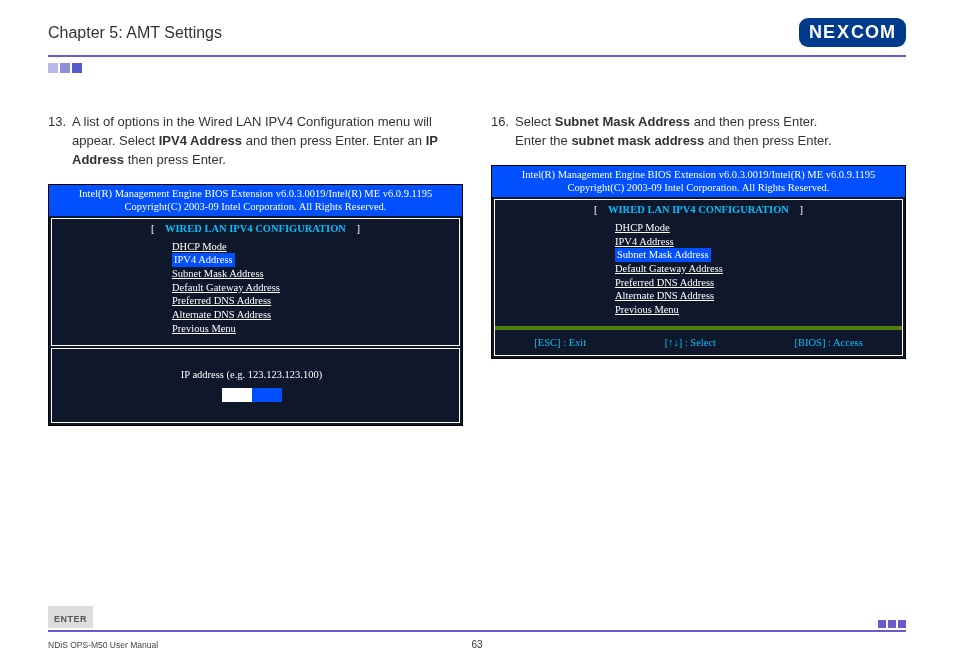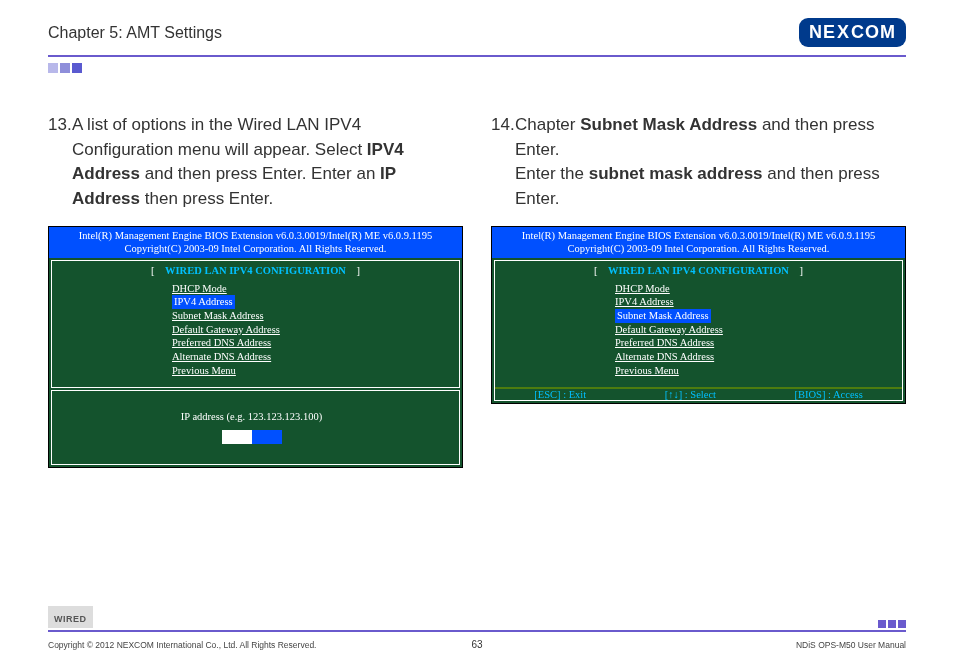--- a/index.html
+++ b/index.html
@@ -11,33 +11,33 @@
   .logo .x { color: #fff; padding: 0 1px; }
 
   .hr { height: 2px; background: #6a5acd; margin: 0 48px; }
   .squares { margin: 6px 0 0 48px; display: flex; gap: 2px; }
   .squares span { width: 10px; height: 10px; background: #8e8eda; }
   .squares span:first-child { background: #b8b8ea; }
   .squares span:last-child { background: #5a5ad0; }
 
   .content { display: flex; gap: 28px; padding: 40px 48px 0 48px; }
   .col { width: 50%; }
-  .step { font-size: 17px; line-height: 1.45; margin-bottom: 14px; display: flex; }
+  .step { font-size: 13px; line-height: 1.45; margin-bottom: 14px; display: flex; }
   .step-num { width: 24px; flex-shrink: 0; }
   .step-text { flex: 1; }
   .step-text b { font-weight: bold; }
 
-  .bios-box { background: #14532d; color: #fff; width: 100%; font-family: "Times New Roman", serif; font-size: 10.5px; border: 1px solid #000; }
+  .bios-box { background: #0f172a; color: #fff; width: 100%; font-family: "Times New Roman", serif; font-size: 10.5px; border: 1px solid #000; }
   .bios-header { background: #0050ff; color: #fff; text-align: center; padding: 2px 4px; line-height: 1.3; }
   .bios-section-title { color: #00c0ff; font-weight: bold; text-align: center; padding: 4px 0; }
   .bios-section-title .bracket { color: #fff; font-weight: normal; }
   .bios-menu { padding: 2px 0 10px 120px; color: #fff; text-decoration: underline; }
   .bios-menu-item { line-height: 1.3; }
   .bios-menu-item.selected { background: #0050ff; display: inline-block; padding: 0 2px; }
-  .bios-nav { display: flex; justify-content: space-around; color: #00c0ff; padding: 0 0; border-top: 2px solid #4d7c0f; }
+  .bios-nav { display: flex; justify-content: space-around; color: #00c0ff; padding: 7px 0; border-top: 4px solid #4d7c0f; }
   .bios-input-area { border: 1px solid #fff; margin: 2px; padding: 20px 16px 18px 8px; text-align: center; }
   .bios-input-label { margin-bottom: 8px; }
   .bios-input-box { display: inline-flex; }
   .bios-input-box .seg1 { width: 30px; height: 14px; background: #fff; }
   .bios-input-box .seg2 { width: 30px; height: 14px; background: #0050ff; }
 
   .bios-top-frame { border: 1px solid #fff; margin: 2px; }
 
   .footer-hr { position: absolute; bottom: 40px; left: 48px; right: 48px; height: 2px; background: #6a5acd; }
   .footer-logo-holder { position: absolute; bottom: 44px; left: 48px; background: #ddd; padding: 2px 6px; }
@@ -107,23 +107,23 @@
         <div class="bios-input-box">
           <div class="seg1"></div>
             <div class="seg2"></div>
         </div>
       </div>
     </div>
   </div>
 
   <div class="col">
     <div class="step">
-      <div class="step-num">14.</div>
+      <div class="step-num">16.</div>
       <div class="step-text">
-        <span>Chapter </span><b>Subnet Mask Address</b><span style="white-space:pre-line;"> and then press Enter.
+        <span>Select </span><b>Subnet Mask Address</b><span style="white-space:pre-line;"> and then press Enter.
 Enter the </span><b>subnet mask address</b><span> and then press Enter.</span>
       </div>
     </div>
 
     <div class="bios-box">
       <div class="bios-header">
         <div>Intel(R) Management Engine BIOS Extension v6.0.3.0019/Intel(R) ME v6.0.9.1195</div>
         <div>Copyright(C) 2003-09 Intel Corporation. All Rights Reserved.</div>
       </div>
       <div class="bios-top-frame">
@@ -154,24 +154,23 @@
         <div class="bios-nav">
           <span>[ESC] : Exit</span>
           <span>[↑↓] : Select</span>
           <span>[BIOS] : Access</span>
         </div>
       </div>
     </div>
   </div>
 </div>
 
-<div class="footer-logo-holder"><span class="footer-logo">WIRED</span></div>
+<div class="footer-logo-holder"><span class="footer-logo">ENTER</span></div>
 <div class="footer-icons">
     <span></span>
     <span></span>
     <span></span>
   </div>
 <div class="footer-hr"></div>
 <div class="page-num">63</div>
 <div class="footer-row">
-  <div>Copyright © 2012 NEXCOM International Co., Ltd. All Rights Reserved.</div>
   <div>NDiS OPS-M50 User Manual</div>
 </div>
 
 </body></html>

